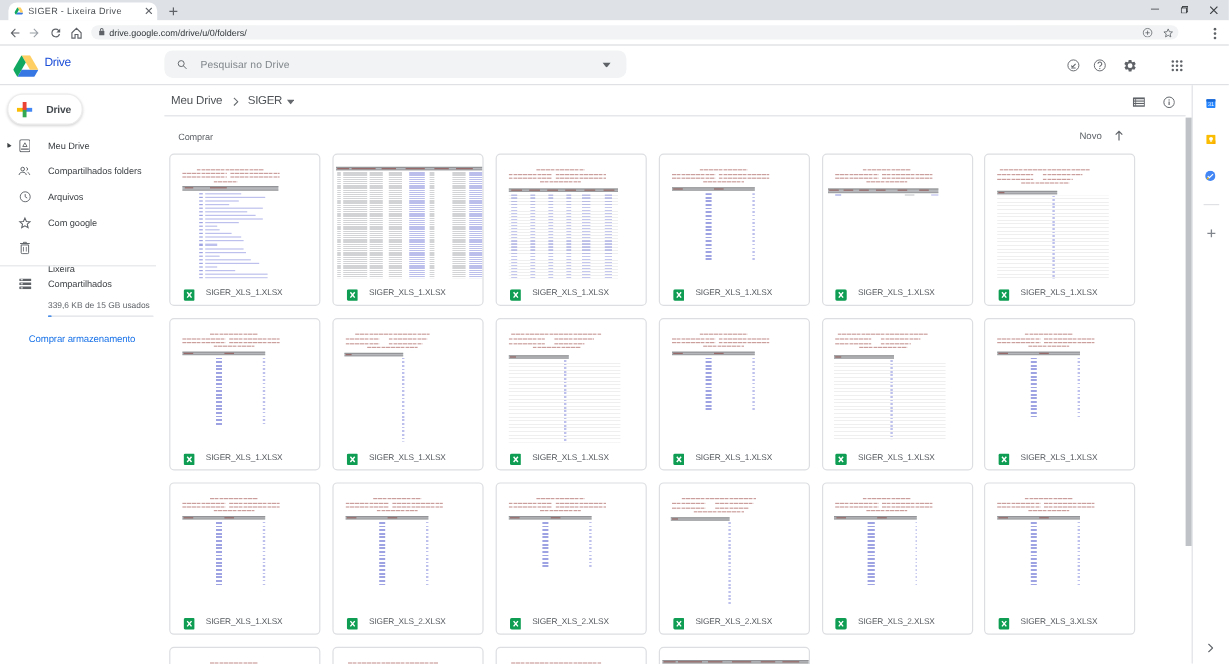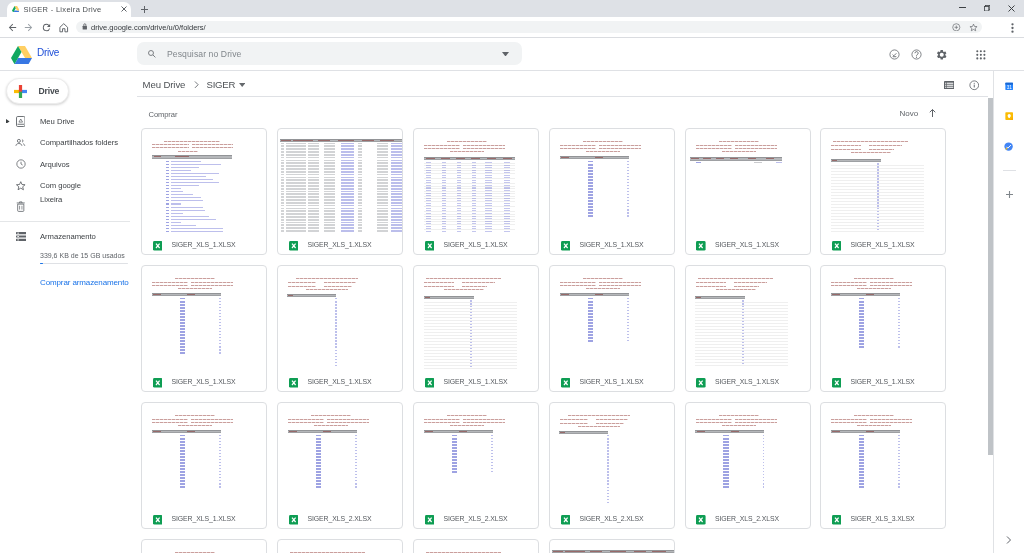--- a/index.html
+++ b/index.html
@@ -142,39 +142,39 @@
 <div class="nav" style="top:159.8px">Arquivos</div>
 <svg class="abs" style="left:14.8px;top:179.7px" width="11.5" height="11.5" viewBox="0 0 24 24">
       <path fill="none" stroke="#5f6368" stroke-width="1.8" d="M12 3.5l2.6 5.9 6.4.5-4.9 4.2 1.5 6.3L12 17l-5.6 3.4 1.5-6.3-4.9-4.2 6.4-.5z"></path>
     </svg>
 <div class="nav" style="top:181.3px">Com google</div>
 <svg class="abs" style="left:16px;top:200.7px" width="9.5" height="11" viewBox="0 0 20 23">
 <path d="M3.5 6.5h13V20a1.8 1.8 0 0 1-1.8 1.8H5.3A1.8 1.8 0 0 1 3.5 20z" fill="none" stroke="#5f6368" stroke-width="1.7"></path>
 <path d="M1.5 4h17M7.5 4V1.8h5V4" fill="none" stroke="#5f6368" stroke-width="1.7"></path>
 <path d="M7.5 10v8M12.5 10v8" stroke="#5f6368" stroke-width="1.4"></path>
     </svg>
-<div class="nav" style="top:195px">Lixeira</div>
+<div class="nav" style="top:220px">Lixeira</div>
 <div class="abs" style="left:0;top:220.5px;width:130px;height:1px;background:#e4e6e8"></div>
 <svg class="abs" style="left:15.5px;top:232px" width="10.5" height="9" viewBox="0 0 21 18">
 <g fill="#5f6368">
         <rect x="0" y="0" width="21" height="4.4" rx="1"></rect>
         <rect x="0" y="6.8" width="21" height="4.4" rx="1"></rect>
         <rect x="0" y="13.6" width="21" height="4.4" rx="1"></rect>
       </g>
 <g fill="#fff">
         <rect x="2.6" y="1.4" width="3.4" height="1.7"></rect>
         <rect x="2.6" y="8.2" width="3.4" height="1.7"></rect>
         <rect x="2.6" y="15" width="3.4" height="1.7"></rect>
       </g>
     </svg>
-<div class="nav" style="top:232.3px">Armazenamento</div>
+<div class="nav" style="top:232.3px">Compartilhados</div>
 <div class="abs" style="left:40px;top:251.6px;font-size:7px;color:#5f6368;letter-spacing:0px">339,6 KB de 15 GB usados</div>
 <div class="abs" style="left:40px;top:262.7px;width:88px;height:1.6px;border-radius:1px;background:#dfe1e5"></div>
 <div class="abs" style="left:40px;top:262.7px;width:3px;height:1.6px;border-radius:1px;background:#1a73e8"></div>
-<div class="abs" style="left:40px;top:277.8px;font-size:8px;color:#1a73e8;letter-spacing:-0.12px">Comprar armazenamento</div>
+<div class="abs" style="left:24px;top:277.8px;font-size:8px;color:#1a73e8;letter-spacing:-0.12px">Comprar armazenamento</div>
 <div class="abs" style="left:142.5px;top:78.5px;font-size:9.6px;color:#4e5256;letter-spacing:-0.1px">Meu Drive</div>
 <svg class="abs" style="left:194px;top:81.3px" width="4.6" height="7.4" viewBox="0 0 10 16">
       <path d="M2 1l7 7-7 7" fill="none" stroke="#6a6e72" stroke-width="2"></path>
     </svg>
 <div class="abs" style="left:206.5px;top:78.5px;font-size:9.6px;color:#4e5256;letter-spacing:-0.25px">SIGER</div>
 <svg class="abs" style="left:238.5px;top:83.3px" width="6.4" height="4" viewBox="0 0 7 4.4">
       <path d="M0 0h7L3.5 4.4z" fill="#65696d"></path>
     </svg>
 <svg class="abs" style="left:943.5px;top:80.5px" width="10.5" height="8.5" viewBox="0 0 21 17">
 <rect width="21" height="17" rx="1.5" fill="#5f6368"></rect>

